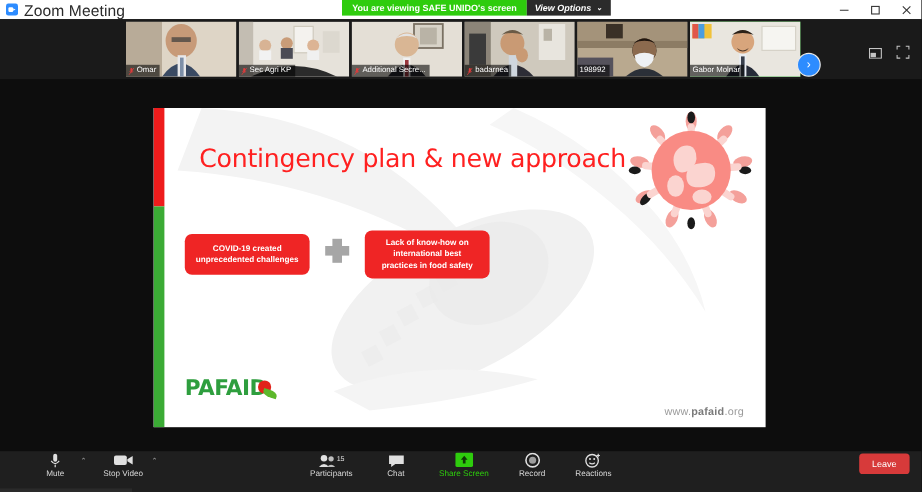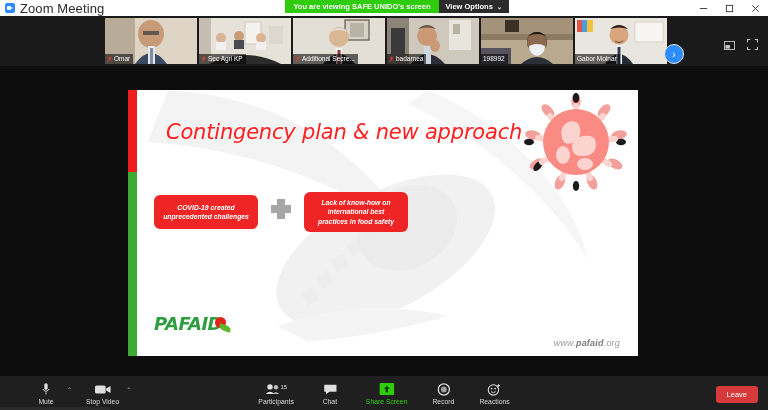--- a/index.html
+++ b/index.html
@@ -34,21 +34,21 @@
   .tb-title { font-size:13px; color:#2b2b2b; letter-spacing:.1px; }
 
   .tb-center { flex:1 1 auto; display:flex; justify-content:center; align-items:flex-start; height:16px; }
   .viewing-banner {
     background:#2ECC0D; color:#ffffff; font-size:7.5px; font-weight:bold;
     height:13px; line-height:13px; padding:0 8px; white-space:nowrap;
   }
   .view-options {
     background:#2b2b2b; color:#ffffff; font-size:7.5px; font-weight:bold;
     height:13px; line-height:13px; padding:0 7px; display:flex; align-items:center; gap:4px;
-    white-space:nowrap; cursor:pointer;
+    white-space:nowrap; cursor:pointer;font-style:italic;
   }
   .caret-sm { font-size:6px; line-height:1; }
 
   .tb-right { display:flex; align-items:center; gap:0; flex:0 0 auto; }
   .win-btn {
     width:26px; height:16px; display:flex; align-items:center; justify-content:center;
     color:#333; font-size:9px; cursor:pointer;
   }
 
   
@@ -100,21 +100,21 @@
     clip-path:polygon(50% 0,100% 22%,100% 62%,50% 100%,0 62%,0 22%);
     position:relative;
   }
   .shield::after {
     content:""; position:absolute; left:2.4px; top:3.6px; width:4.4px; height:2.2px;
     border-left:1.2px solid #0d3b14; border-bottom:1.2px solid #0d3b14;
     transform:rotate(-45deg);
   }
 
   
-  .stage { position:absolute; top:66px; left:0; width:768px; height:310px; background:#0d0d0d;font-style:italic; }
+  .stage { position:absolute; top:66px; left:0; width:768px; height:310px; background:#0d0d0d; }
   .slide {
     position:absolute; left:128px; top:24px; width:510px; height:266px;
     background:#ffffff; overflow:hidden;
   }
   .sidebar-accent { position:absolute; left:0; top:0; width:9px; height:100%; }
   .sidebar-accent .red { position:absolute; top:0; left:0; width:100%; height:31%; background:#ee1c1c; }
   .sidebar-accent .green { position:absolute; top:31%; left:0; width:100%; height:69%; background:#3bab35; }
 
   .bg-art { position:absolute; inset:0; pointer-events:none; }
 
@@ -156,21 +156,21 @@
   }
   .website {
     position:absolute; right:18px; bottom:8px; font-size:9px; color:#9a9a9a;
     letter-spacing:.2px;
   }
   .website b { color:#7a7a7a; }
 
   
   .toolbar {
     position:absolute; left:0; bottom:0; width:768px; height:34px; background:#1f1f1f;
-    display:flex; align-items:center;padding-left:20px;
+    display:flex; padding-left:20px;
   }
   .tb-group-left { display:flex; align-items:flex-start; padding-left:12px; gap:14px; }
   .tb-group-center { position:absolute; left:50%; transform:translateX(-50%); display:flex; gap:22px; }
   .tb-group-right { position:absolute; right:10px; }
 
   .tb-item {
     display:flex; flex-direction:column; align-items:center; justify-content:center;
     cursor:pointer; min-width:28px; position:relative;
   }
   .tb-icon { height:15px; display:flex; align-items:center; justify-content:center; color:#e0e0e0; }

